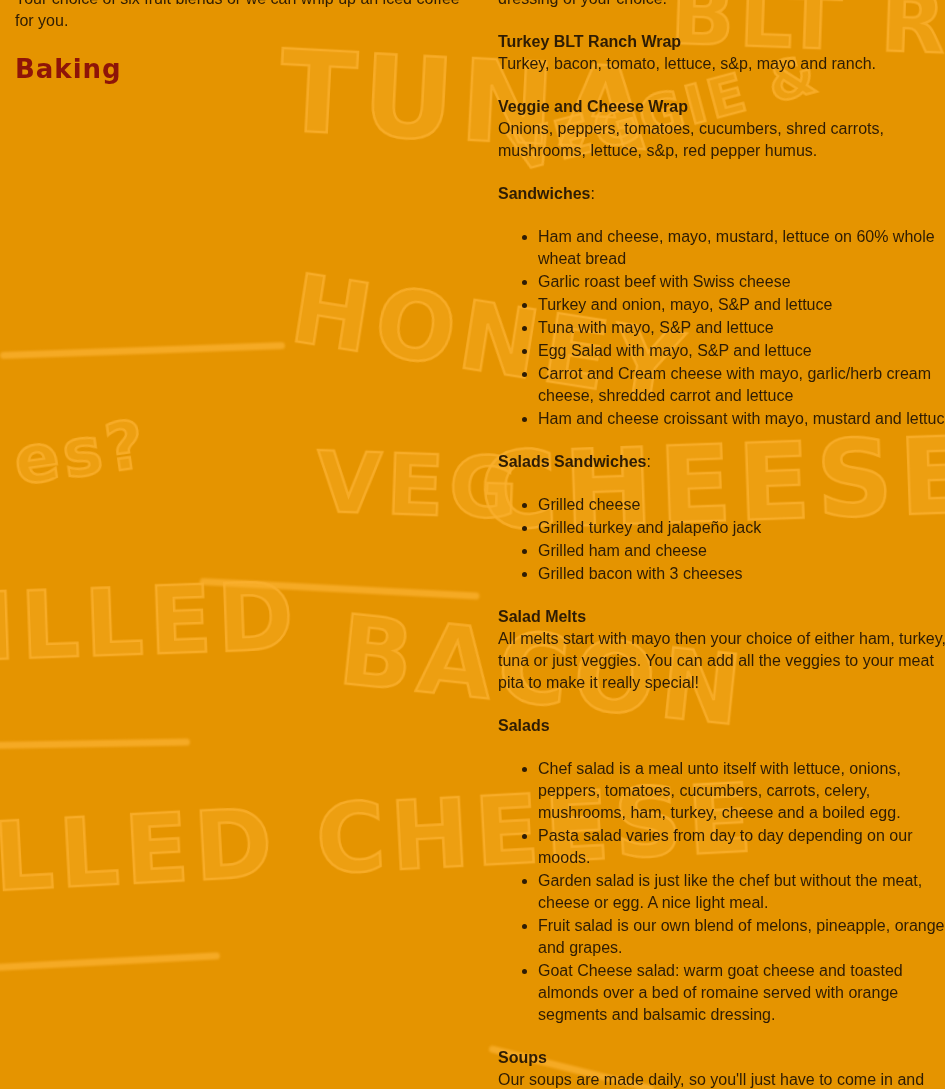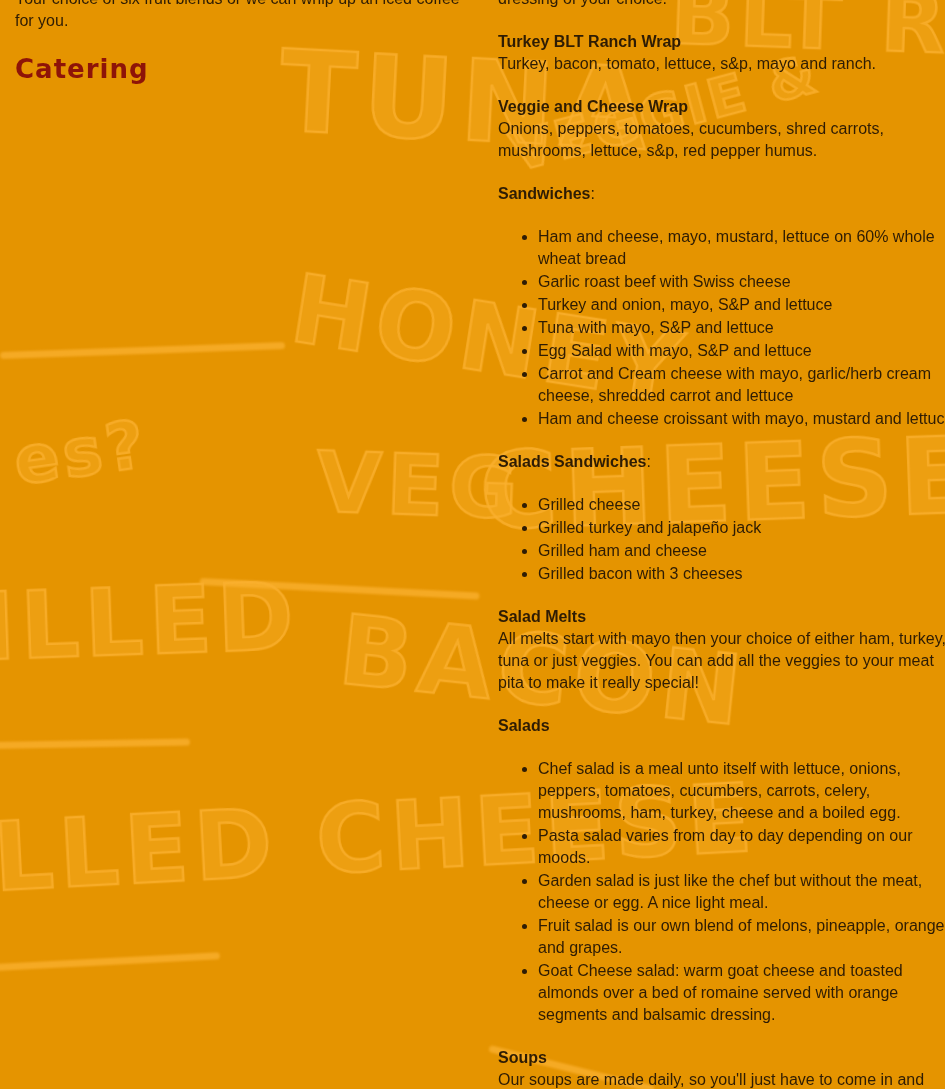--- a/index.html
+++ b/index.html
@@ -73,22 +73,22 @@
       <div class="chalk-line" style="width: 200px; left: -10px; top: 742px; transform: rotate(-1deg);"></div>
       <div class="chalk-word" style="font-size: 94px; left: -210px; top: 822px; transform: rotate(-3deg);">GRILLED CHEESE</div>
       <div class="chalk-line" style="width: 225px; left: -5px; top: 964px; transform: rotate(-3deg);"></div>
       <div class="chalk-line" style="width: 170px; left: 490px; top: 1045px; transform: rotate(14deg);"></div>
     </div>
 
   <div class="col" id="col-left">
     <p>Your choice of six fruit blends or we can whip up an iced coffee for you.</p>
 
 
+    <h2>Baking</h2>
 
-    <h2>Catering</h2>
   </div>
 
   <div class="col" id="col-right">
     <p>dressing of your choice.</p>
 
     <p><strong>Turkey BLT Ranch Wrap</strong><br>
       <span>Turkey, bacon, tomato, lettuce, s&amp;p, mayo and ranch.</span>
     </p>
 
     <p><strong>Veggie and Cheese Wrap</strong><br>

